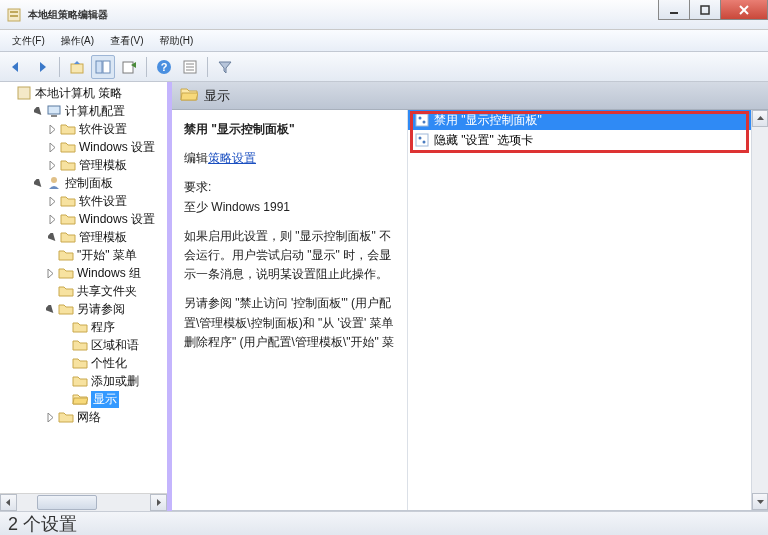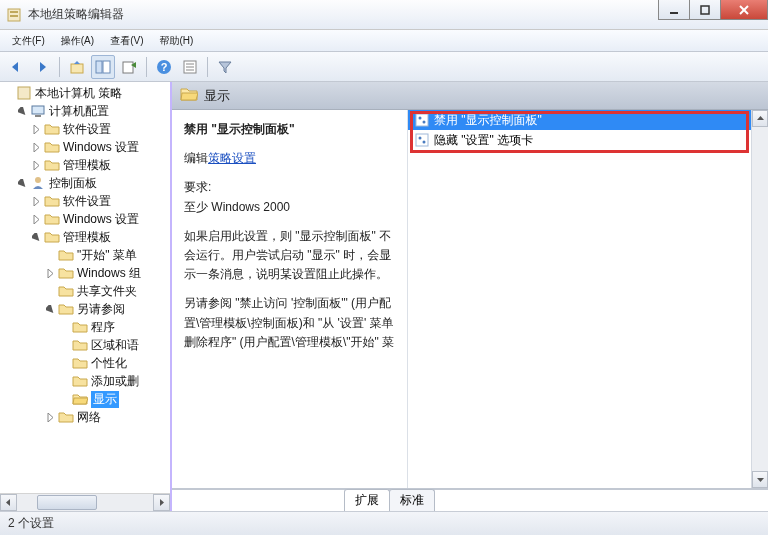--- a/index.html
+++ b/index.html
@@ -1,41 +1,41 @@
 <!DOCTYPE html>
 <html><head>
 <meta charset="utf-8">
 <style>
 * { box-sizing: border-box; margin: 0; padding: 0; font-family: "Microsoft YaHei", "Segoe UI", Tahoma, sans-serif; }
 body { width: 768px; height: 535px; overflow: hidden; background: linear-gradient(135deg, #8d6aa8, #5d3f7a); }
 .window { width: 768px; height: 535px; display: flex; flex-direction: column; background: #fff; }
 .titlebar { height: 30px; background: linear-gradient(#fdfdfe, #e6ecf5); display: flex; align-items: center; border-bottom: 1px solid #c9c9c9; position: relative; }
 .titlebar .icon { width: 16px; height: 16px; margin: 0 6px; display: inline-flex; }
-.titlebar .title { font-size: 12px; color: #333; }
+.titlebar .title { font-size: 10px; color: #333; font-weight: bold; }
 .winbtns { position: absolute; right: 0; top: 0; display: flex; }
 .winbtn { width: 32px; height: 20px; display: flex; align-items: center; justify-content: center; border: 1px solid #888; border-top: none; margin-left: -1px; background: linear-gradient(#f5f7fb,#dfe6f0); }
 .winbtn.close { width: 48px; background: linear-gradient(#e97e73,#c9483a); }
 .winbtn.close svg { stroke: #fff; }
 .menubar { height: 22px; background: linear-gradient(#fafcff,#e8eef7); border-bottom: 1px solid #c2c8d2; display: flex; align-items: center; padding: 0 4px; font-size: 10px; }
 .menubar .mi { padding: 2px 8px; color: #222; }
 .toolbar { height: 30px; background: linear-gradient(#f8fafd,#e4eaf3); border-bottom: 1px solid #c2c8d2; display: flex; align-items: center; padding: 0 4px; gap: 2px; }
 .tb-btn { width: 24px; height: 24px; display: flex; align-items: center; justify-content: center; border-radius: 2px; }
 .tb-sep { width: 1px; height: 20px; background: #b8c0cc; margin: 0 3px; }
 .pressed { background: #dbe7f5; border: 1px solid #9eb6d6; }
 .body { flex: 1; display: flex; min-height: 0; }
-.tree-pane { width: 172px; background: #fff; border-right: 2px solid #c4b5fd; overflow: hidden; display: flex; flex-direction: column; }
+.tree-pane { width: 172px; background: #fff; border-right: 5px solid #c4b5fd; overflow: hidden; display: flex; flex-direction: column; }
 .tree { flex: 1; overflow: auto; font-size: 12px; padding: 2px 0; white-space: nowrap; }
 .tn { display: flex; align-items: center; height: 18px; padding-left: 0; }
 .tn .exp { width: 12px; height: 12px; display: inline-flex; align-items: center; justify-content: center; margin-right: 2px; }
 .tn .exp svg { display: block; }
 .tn .exp.blank { width: 12px; }
 .tn .ic { width: 16px; height: 16px; margin-right: 3px; display: inline-flex; align-items: center; justify-content: center; }
 .tn .lbl { color: #111; }
 .tn.selected .lbl { background: #3399ff; color: #fff; padding: 0 2px; }
-.ind0{padding-left:2px}.ind1{padding-left:16px}.ind2{padding-left:30px}.ind3{padding-left:44px}.ind4{padding-left:58px}
+.ind0{padding-left:2px}.ind1{padding-left:32px}.ind2{padding-left:46px}.ind3{padding-left:44px}.ind4{padding-left:58px}
 .tree-hscroll { height: 18px; background: #f0f0f0; border-top: 1px solid #d4d4d4; display: flex; align-items: center; }
 .hsbtn { width: 17px; height: 17px; background: linear-gradient(#f6f7fa,#dfe4ec); border: 1px solid #b8bec8; display:flex;align-items:center;justify-content:center;}
 .hstrack { flex:1; height: 17px; background:#eceef2; position: relative;}
 .hsthumb { position:absolute; left:20px; width:60px; height:15px; top:1px; background: linear-gradient(#eef2f8,#d2dbe8); border:1px solid #aab4c4; border-radius:2px;}
 .right-pane { flex: 1; display: flex; flex-direction: column; min-width: 0; }
 .header-band { height: 28px; background: linear-gradient(#d4dae4,#bcc5d3); display:flex; align-items:center; padding-left:8px; gap:6px; border-bottom:1px solid #a8b0bc;}
 .header-band .lbl { font-size: 13px; color: #222; }
 .content { flex:1; display:flex; min-height:0; border-bottom:1px solid #c2c8d2;}
 .desc-col { width: 235px; padding: 10px 12px; font-size: 12px; color: #222; overflow: auto; line-height: 1.6;}
 .desc-col b { font-weight: bold; }
@@ -44,21 +44,21 @@
 .list-col { flex:1; border-left: 1px solid #dbe0e7; display:flex; flex-direction:column; position:relative;}
 .list-header { height: 24px; background: linear-gradient(#fdfdfe,#eef1f6); border-bottom:1px solid #d4d9e1; display:flex; align-items:center; font-size:12px; padding-left:8px; color:#333;}
 .list-body { flex:1; position:relative; }
 .redbox { position:absolute; left:2px; top:1px; right:2px; height:42px; border:3px solid #d33; pointer-events:none; }
 .list-item { height: 20px; display:flex; align-items:center; font-size:12px; padding-left:6px; gap:4px;}
 .list-item.selected { background: #2f8af5; color:#fff; }
 .list-item .ic { width:16px;height:16px; display:inline-flex;align-items:center;justify-content:center;}
 .tabs-row { height: 22px; display:flex; align-items:flex-end; padding-left: 172px; background:#fff; border-top:1px solid #c2c8d2; position: relative;}
 .tab { font-size:12px; padding: 2px 10px; border:1px solid #b5bcc7; border-bottom:none; background:#f3f5f9; margin-right:-1px; border-radius:3px 3px 0 0;}
 .tab.active { background:#fff; }
-.statusbar { height: 24px; background: linear-gradient(#f3f5f9,#e2e7ef); display:flex; align-items:center; padding-left:8px; font-size:12px; color:#333; border-top:1px solid #c8cdd6;}
+.statusbar { height: 24px; background: linear-gradient(#f3f5f9,#e2e7ef); display:flex; align-items:center; padding-left:8px; font-size:18px; color:#333; border-top:1px solid #c8cdd6;}
 .right-vscroll { width:17px; background:#eceef2; border-left:1px solid #d4d9e1; display:flex; flex-direction:column;}
 .vsbtn{height:17px; background:linear-gradient(#f6f7fa,#dfe4ec); border:1px solid #b8bec8;display:flex;align-items:center;justify-content:center;}
 .vstrack{flex:1; position:relative;}
 </style>
 </head>
 <body>
 
 <div class="window">
   <div class="titlebar">
     <span class="icon">
@@ -393,21 +393,21 @@
         <span class="ic"><svg width="18" height="18">
               <path d="M1 4 L7 4 L9 6 L17 6 L17 15 L1 15 Z" fill="#fce8a8" stroke="#c9a84c"></path>
               <path d="M2 8 L18 8 L16 15 L1 15 Z" fill="#f7d97a" stroke="#c9a84c"></path>
             </svg></span>
         <span class="lbl">显示</span>
       </div>
       <div class="content">
         <div class="desc-col">
           <p><b>禁用 "显示控制面板"</b></p>
           <p><span>编辑</span><a href="#">策略设置</a></p>
-          <p><span>要求:</span><br><span>至少 Windows 2000</span></p>
+          <p><span>要求:</span><br><span>至少 Windows 1991</span></p>
           <p>如果启用此设置，则 "显示控制面板" 不会运行。用户尝试启动 "显示" 时，会显示一条消息，说明某设置阻止此操作。</p>
           <p>另请参阅 "禁止访问 '控制面板'" (用户配置\管理模板\控制面板)和 "从 '设置' 菜单删除程序" (用户配置\管理模板\"开始" 菜</p>
         </div>
         <div class="list-col">
           <div class="list-body">
             <div class="redbox"></div>
             <div class="list-item selected">
               <span class="ic">
                   <svg width="14" height="14">
                     <rect x="1" y="1" width="12" height="12" fill="#fff" stroke="#9fb8d8"></rect>
@@ -436,23 +436,19 @@
               </svg>
             </div>
           <div class="vstrack"></div>
           <div class="vsbtn">
               <svg width="7" height="7">
                 <path d="M0 2 L3.5 6 L7 2 Z" fill="#555"></path>
               </svg>
             </div>
         </div>
       </div>
-      <div class="tabs-row">
-        <div class="tab active">扩展</div>
-        <div class="tab">标准</div>
-      </div>
     </div>
   </div>
 
   <div class="statusbar">
     <span>2 个设置</span>
   </div>
 </div>
 
 </body></html>

